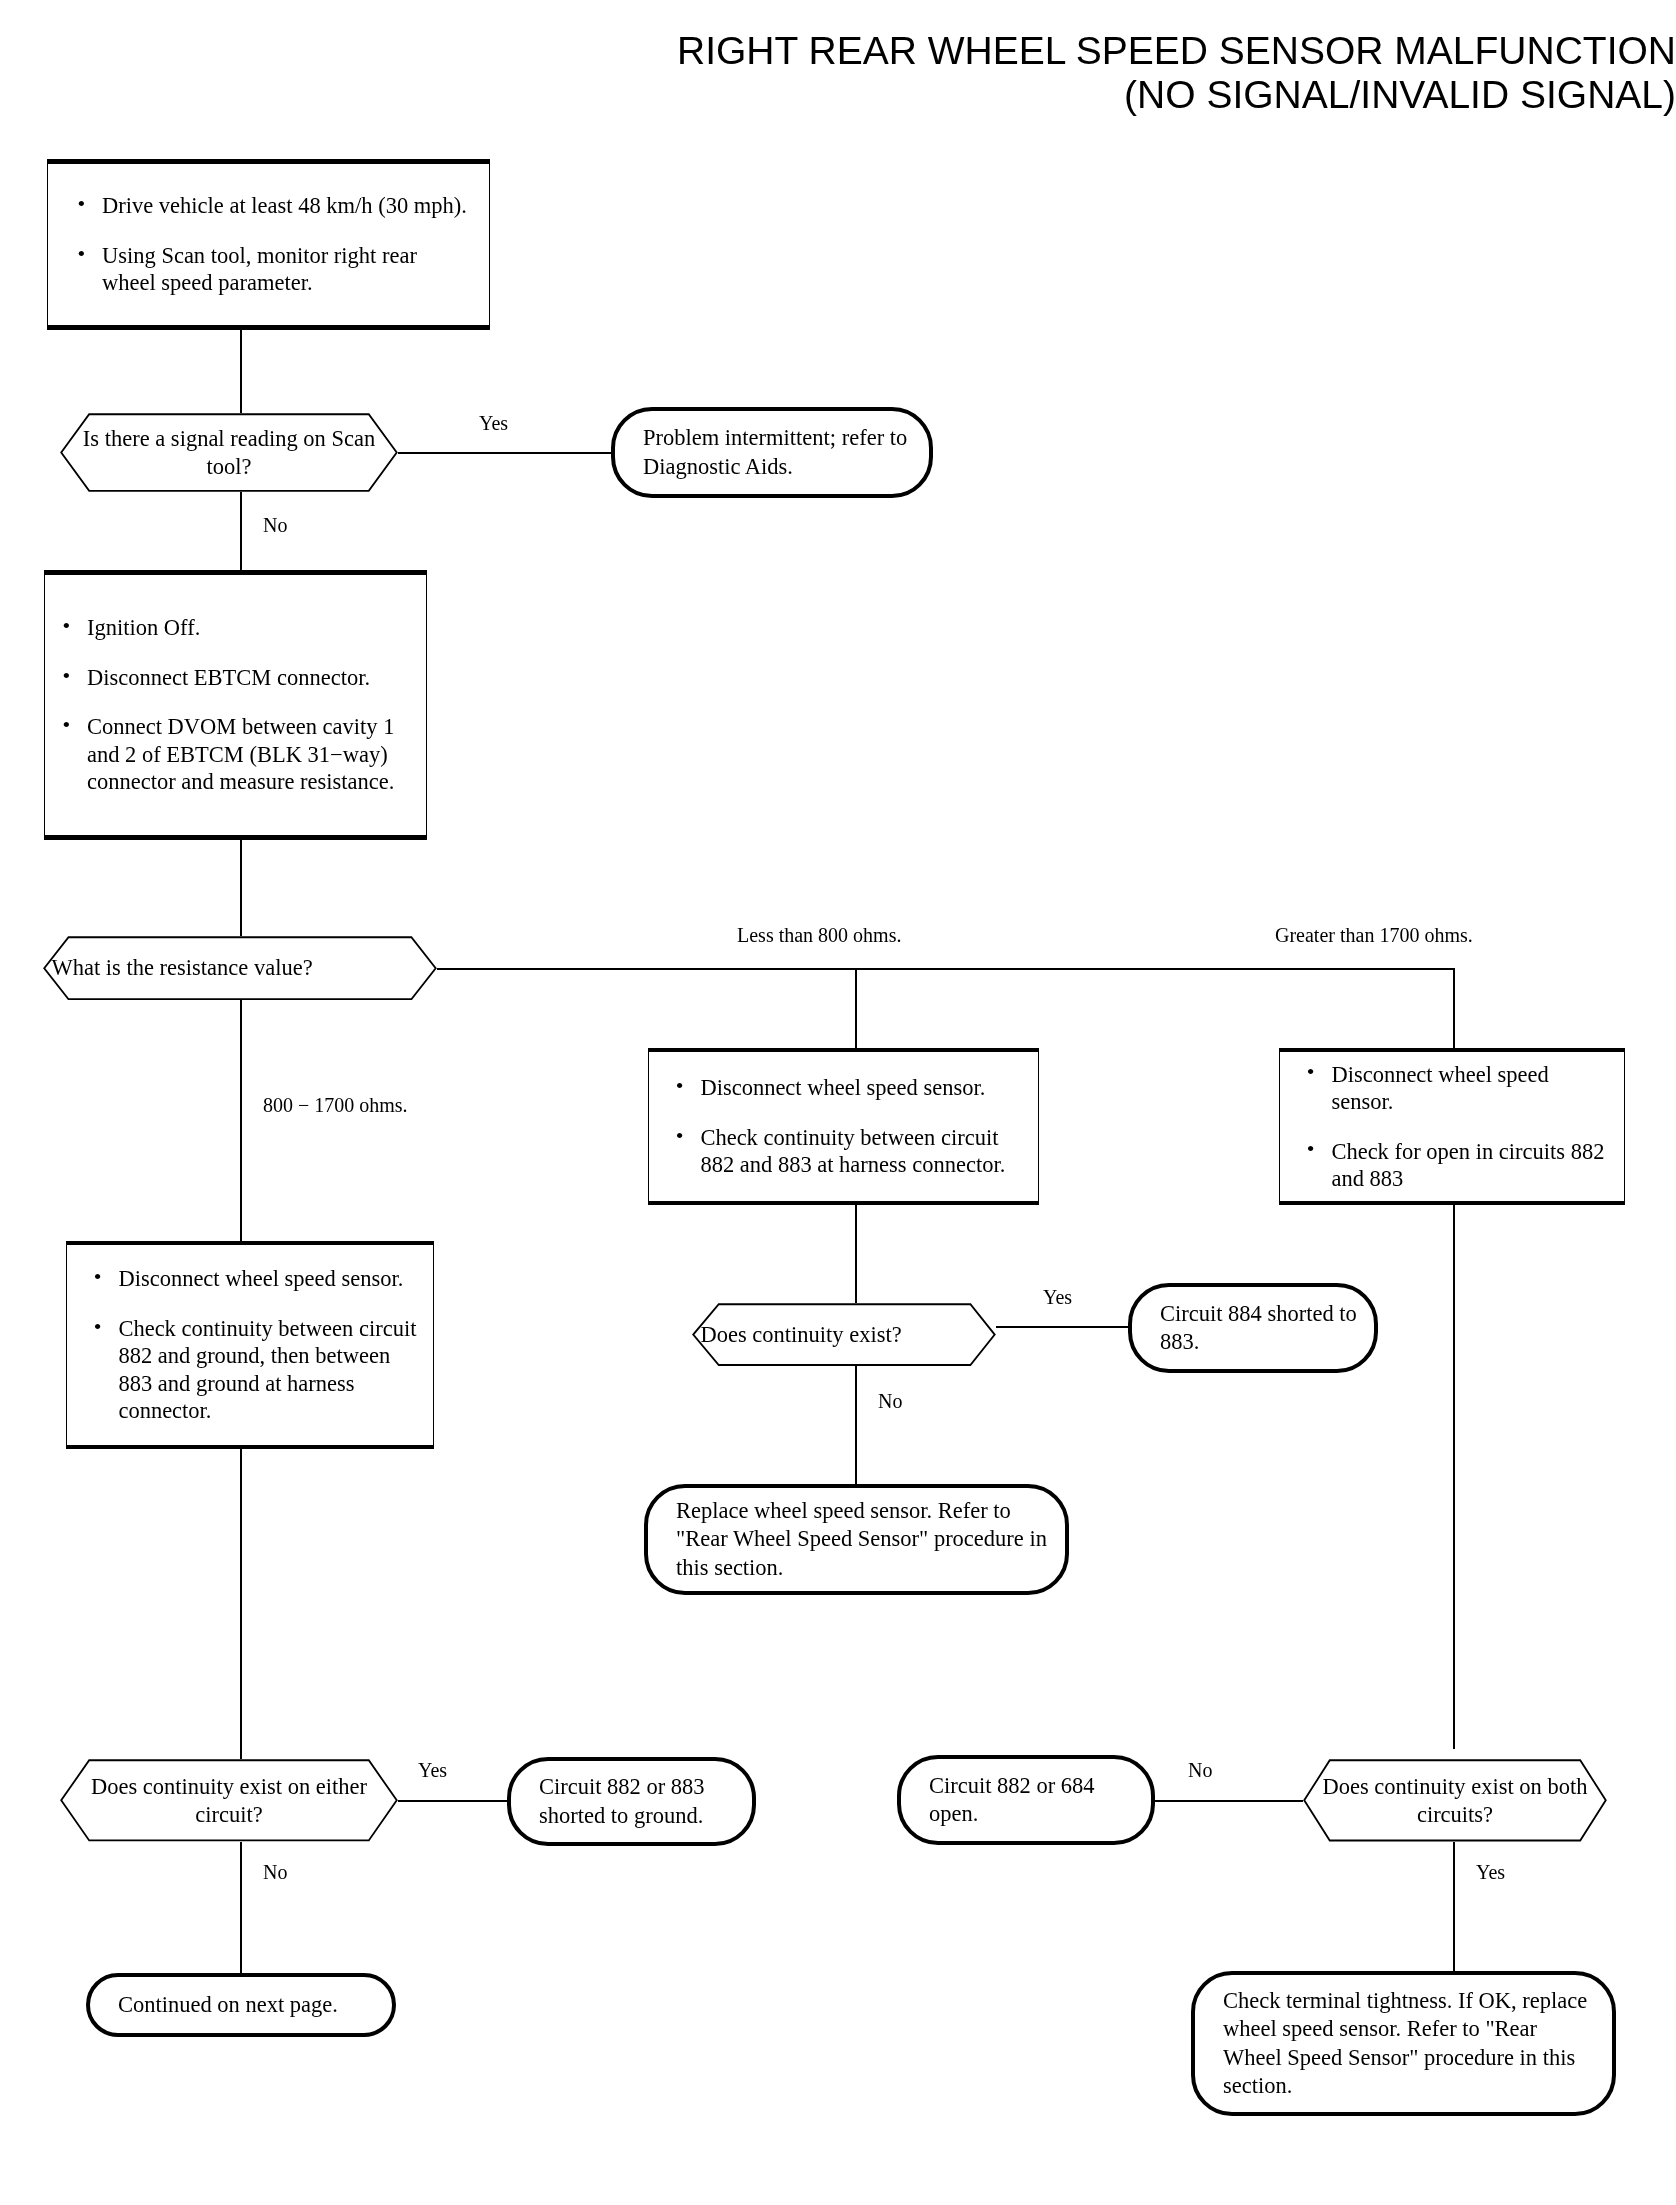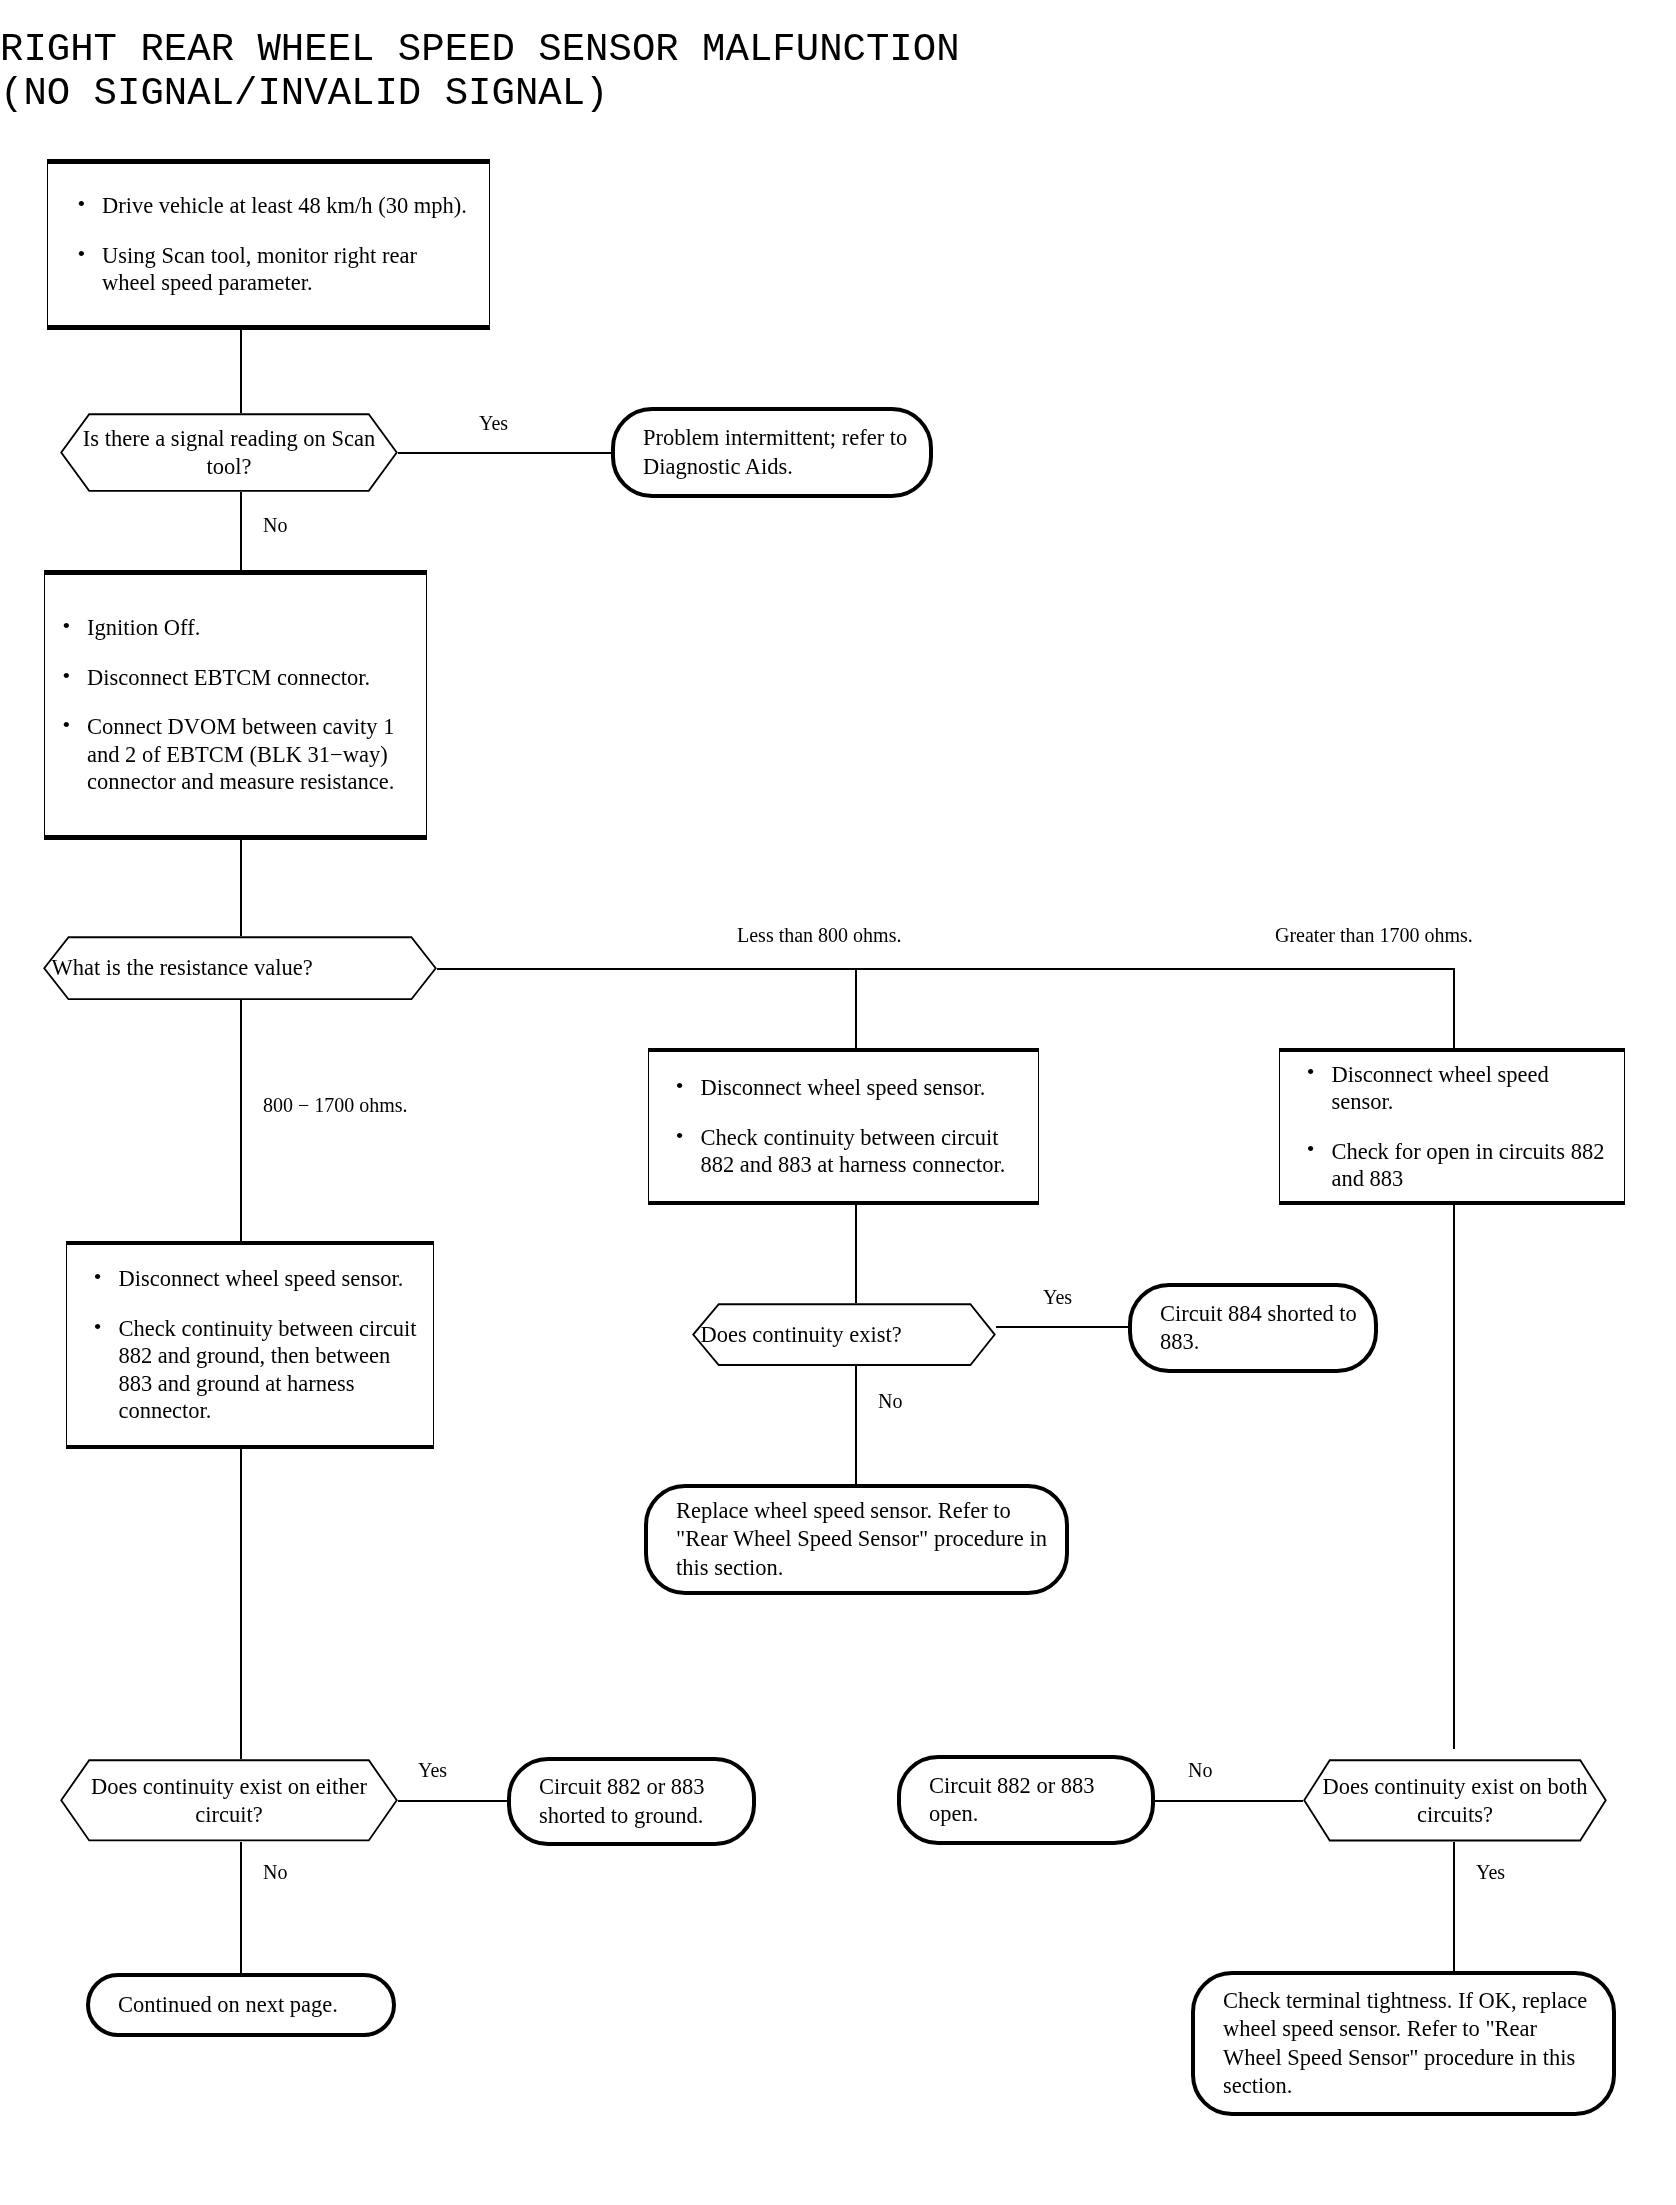--- a/index.html
+++ b/index.html
@@ -15,22 +15,22 @@
     font-family: "Liberation Serif", "DejaVu Serif", serif;
     color: #000000;
     overflow: hidden;
   }
   
   #title-block {
     position: absolute;
     left: 0;
     top: 29px;
     width: 1676px;
-    text-align: left;
-    font-family: Liberation Mono, monospace;
+    text-align: right;
+    font-family: Liberation Sans, sans-serif;
     font-size: 39px;
     font-weight: 400;
     line-height: 1.12;
     letter-spacing: 0px;
   }
   .title-line { display: block; }
 
   
   .node {
     position: absolute;
@@ -249,21 +249,21 @@
 
   <div class="node terminal" style="left:507px; top:1757px; width:249px; height:89px;">
     <span class="tlabel">Circuit 882 or 883 shorted to ground.</span>
   </div>
 
   <div class="node terminal" style="left:86px; top:1973px; width:310px; height:64px;">
     <span class="tlabel">Continued on next page.</span>
   </div>
 
   <div class="node terminal" style="left:897px; top:1755px; width:258px; height:90px;">
-    <span class="tlabel">Circuit 882 or 883 open.</span>
+    <span class="tlabel">Circuit 882 or 684 open.</span>
   </div>
 
   <div class="node decision" style="left:1303px; top:1759px; width:304px; height:83px;">
     <svg class="hexshape" viewBox="0 0 500 136" preserveAspectRatio="none">
       <polygon points="44,2 456,2 498,68 456,134 44,134 2,68" fill="#ffffff" stroke="#000000" stroke-width="3"></polygon>
     </svg>
     <span class="hexlabel">Does continuity exist on both circuits?</span>
   </div>
 
   <div class="node terminal" style="left:1191px; top:1971px; width:425px; height:145px;">

